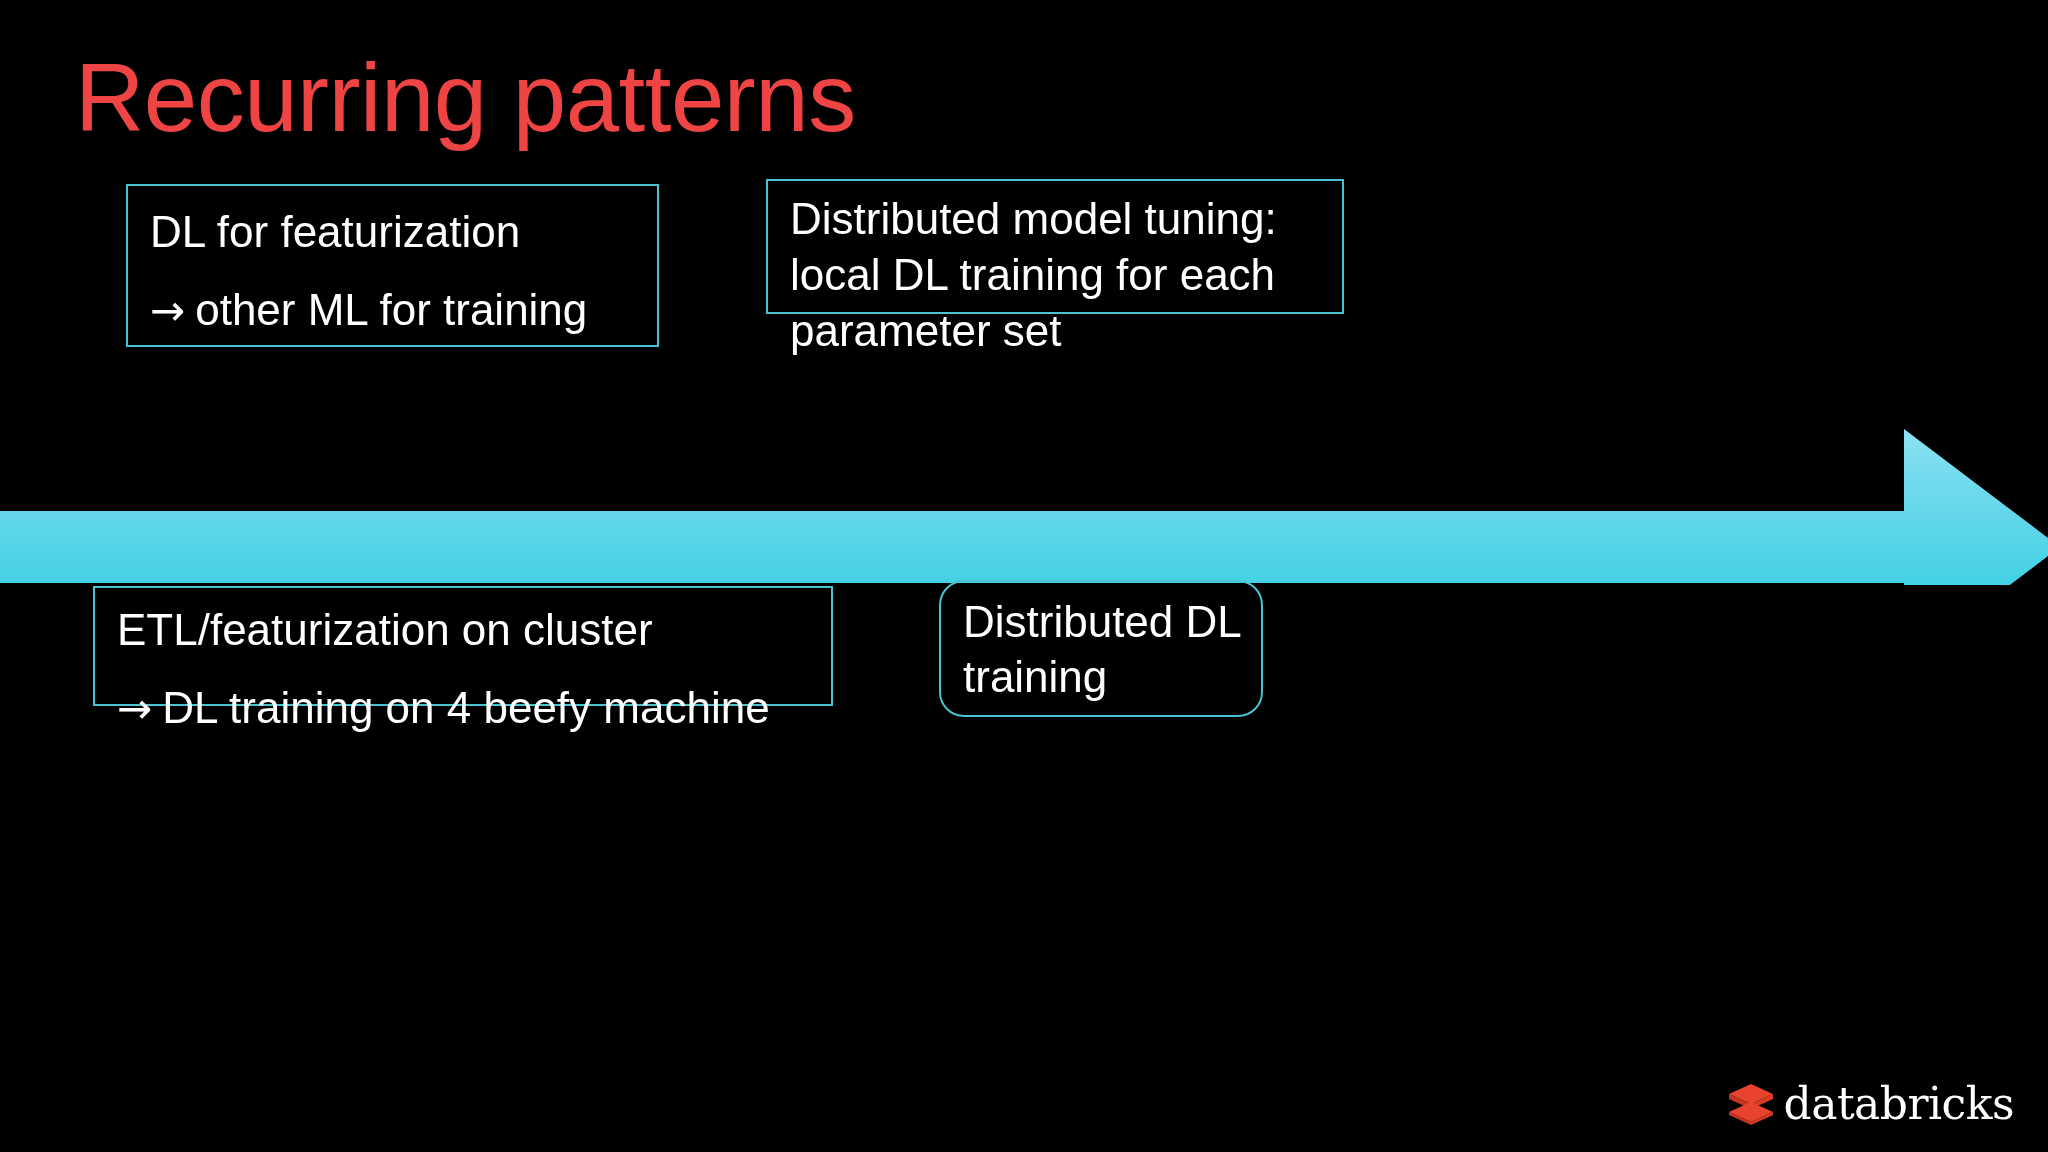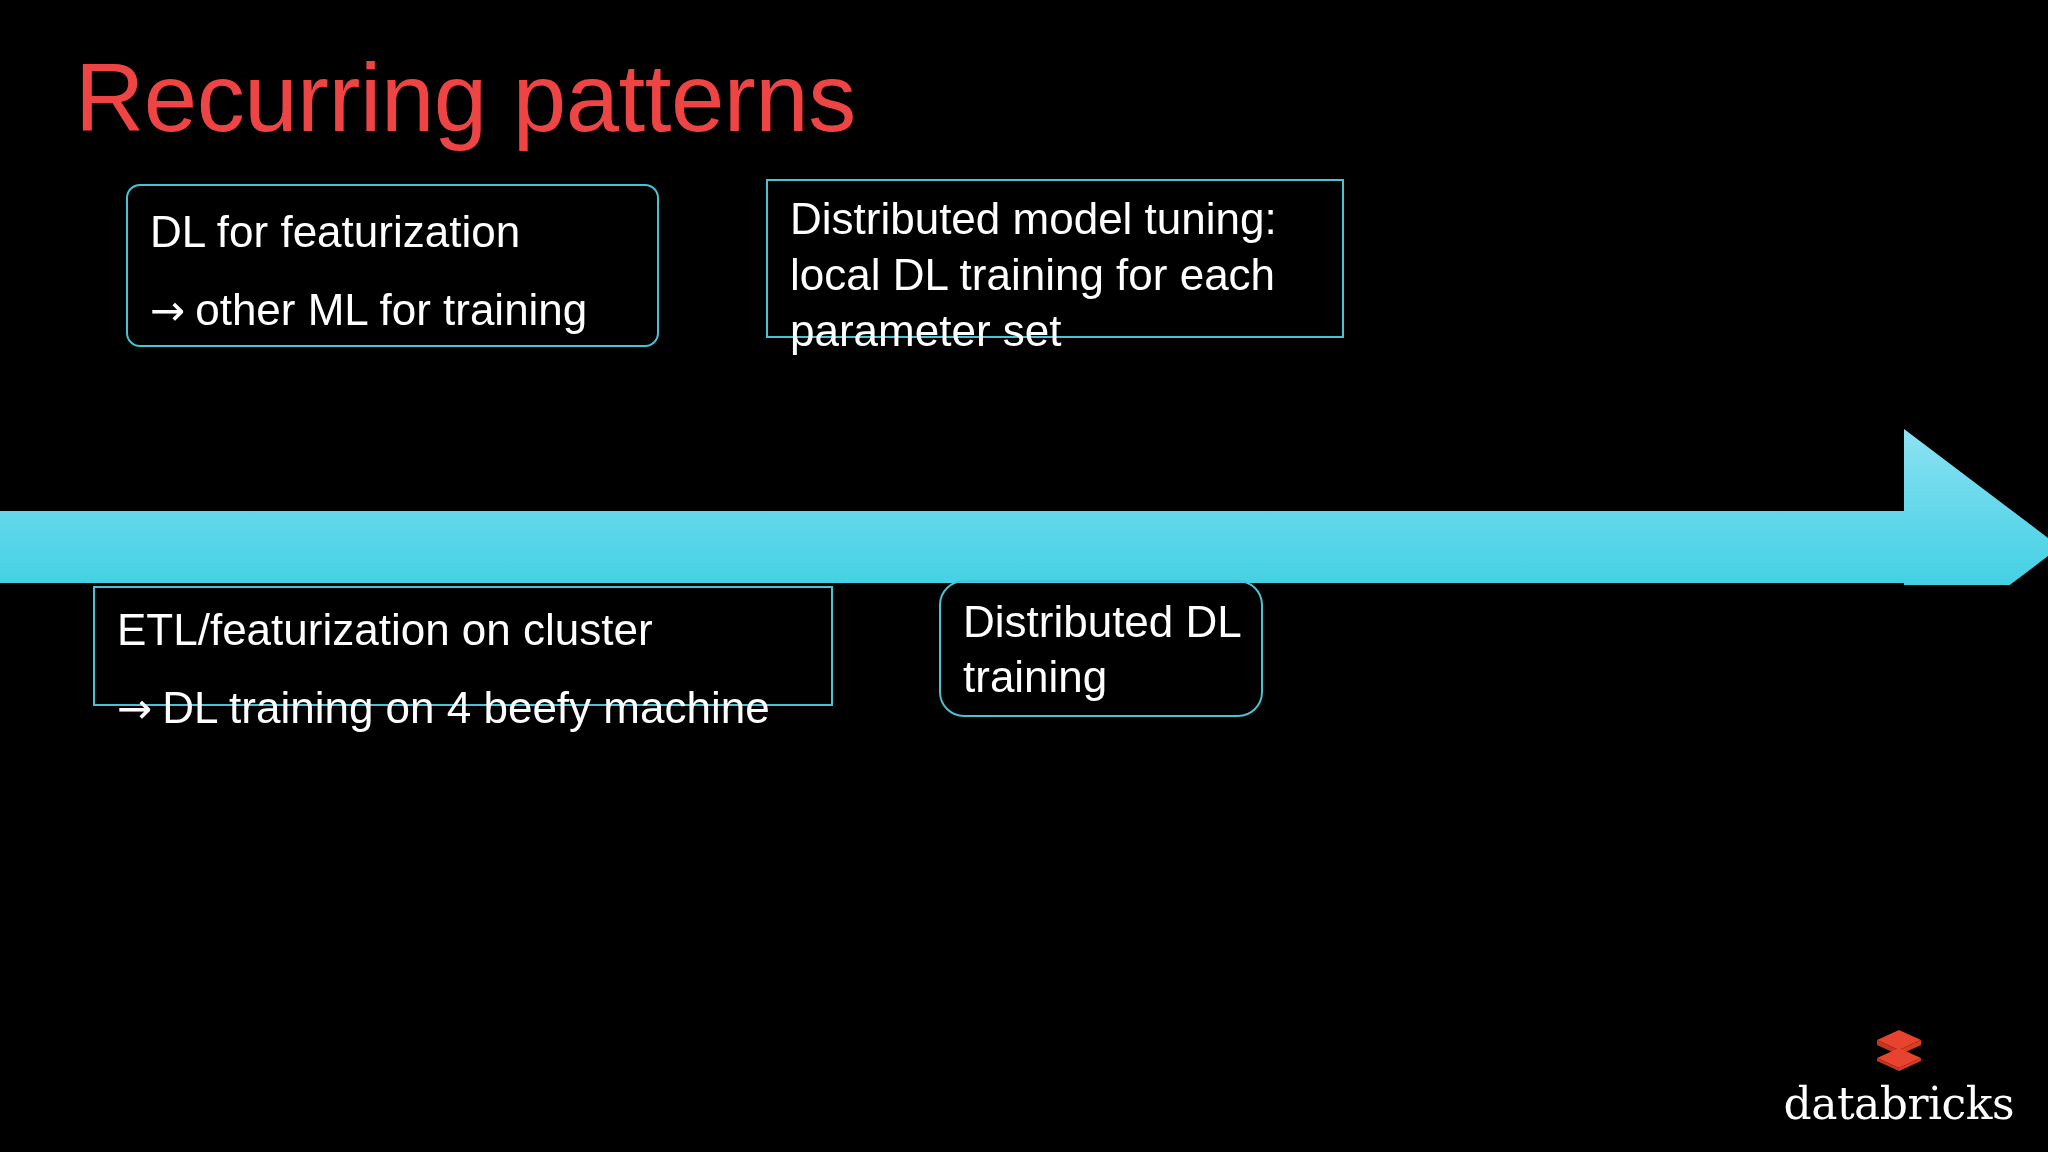--- a/index.html
+++ b/index.html
@@ -56,27 +56,26 @@
     font-size: 42px;
     margin-right: 10px;
   }
 
   #callout-featurization {
     left: 126px;
     top: 184px;
     width: 533px;
     height: 163px;
     padding-top: 18px;
-    border-radius: 14px;
   }
   #callout-tuning {
     left: 766px;
     top: 179px;
     width: 578px;
-    height: 159px;
+    height: 135px;
     padding-top: 10px;
     line-height: 1.27;
   }
   #callout-etl-cluster {
     left: 93px;
     top: 586px;
     width: 740px;
     height: 120px;
     padding-top: 14px;
   }
@@ -134,21 +133,20 @@
   #stage-5 { left: 1252px; }
 
   
   #databricks-logo {
     position: absolute;
     right: 34px;
     bottom: 26px;
     display: flex;
     align-items: center;
     gap: 10px;
-    flex-direction: column;
   }
   #databricks-logo .logo-mark {
     width: 46px;
     height: 44px;
     display: block;
   }
   #databricks-logo .logo-word {
     color: #ffffff;
     font-size: 44px;
     font-weight: 400;

